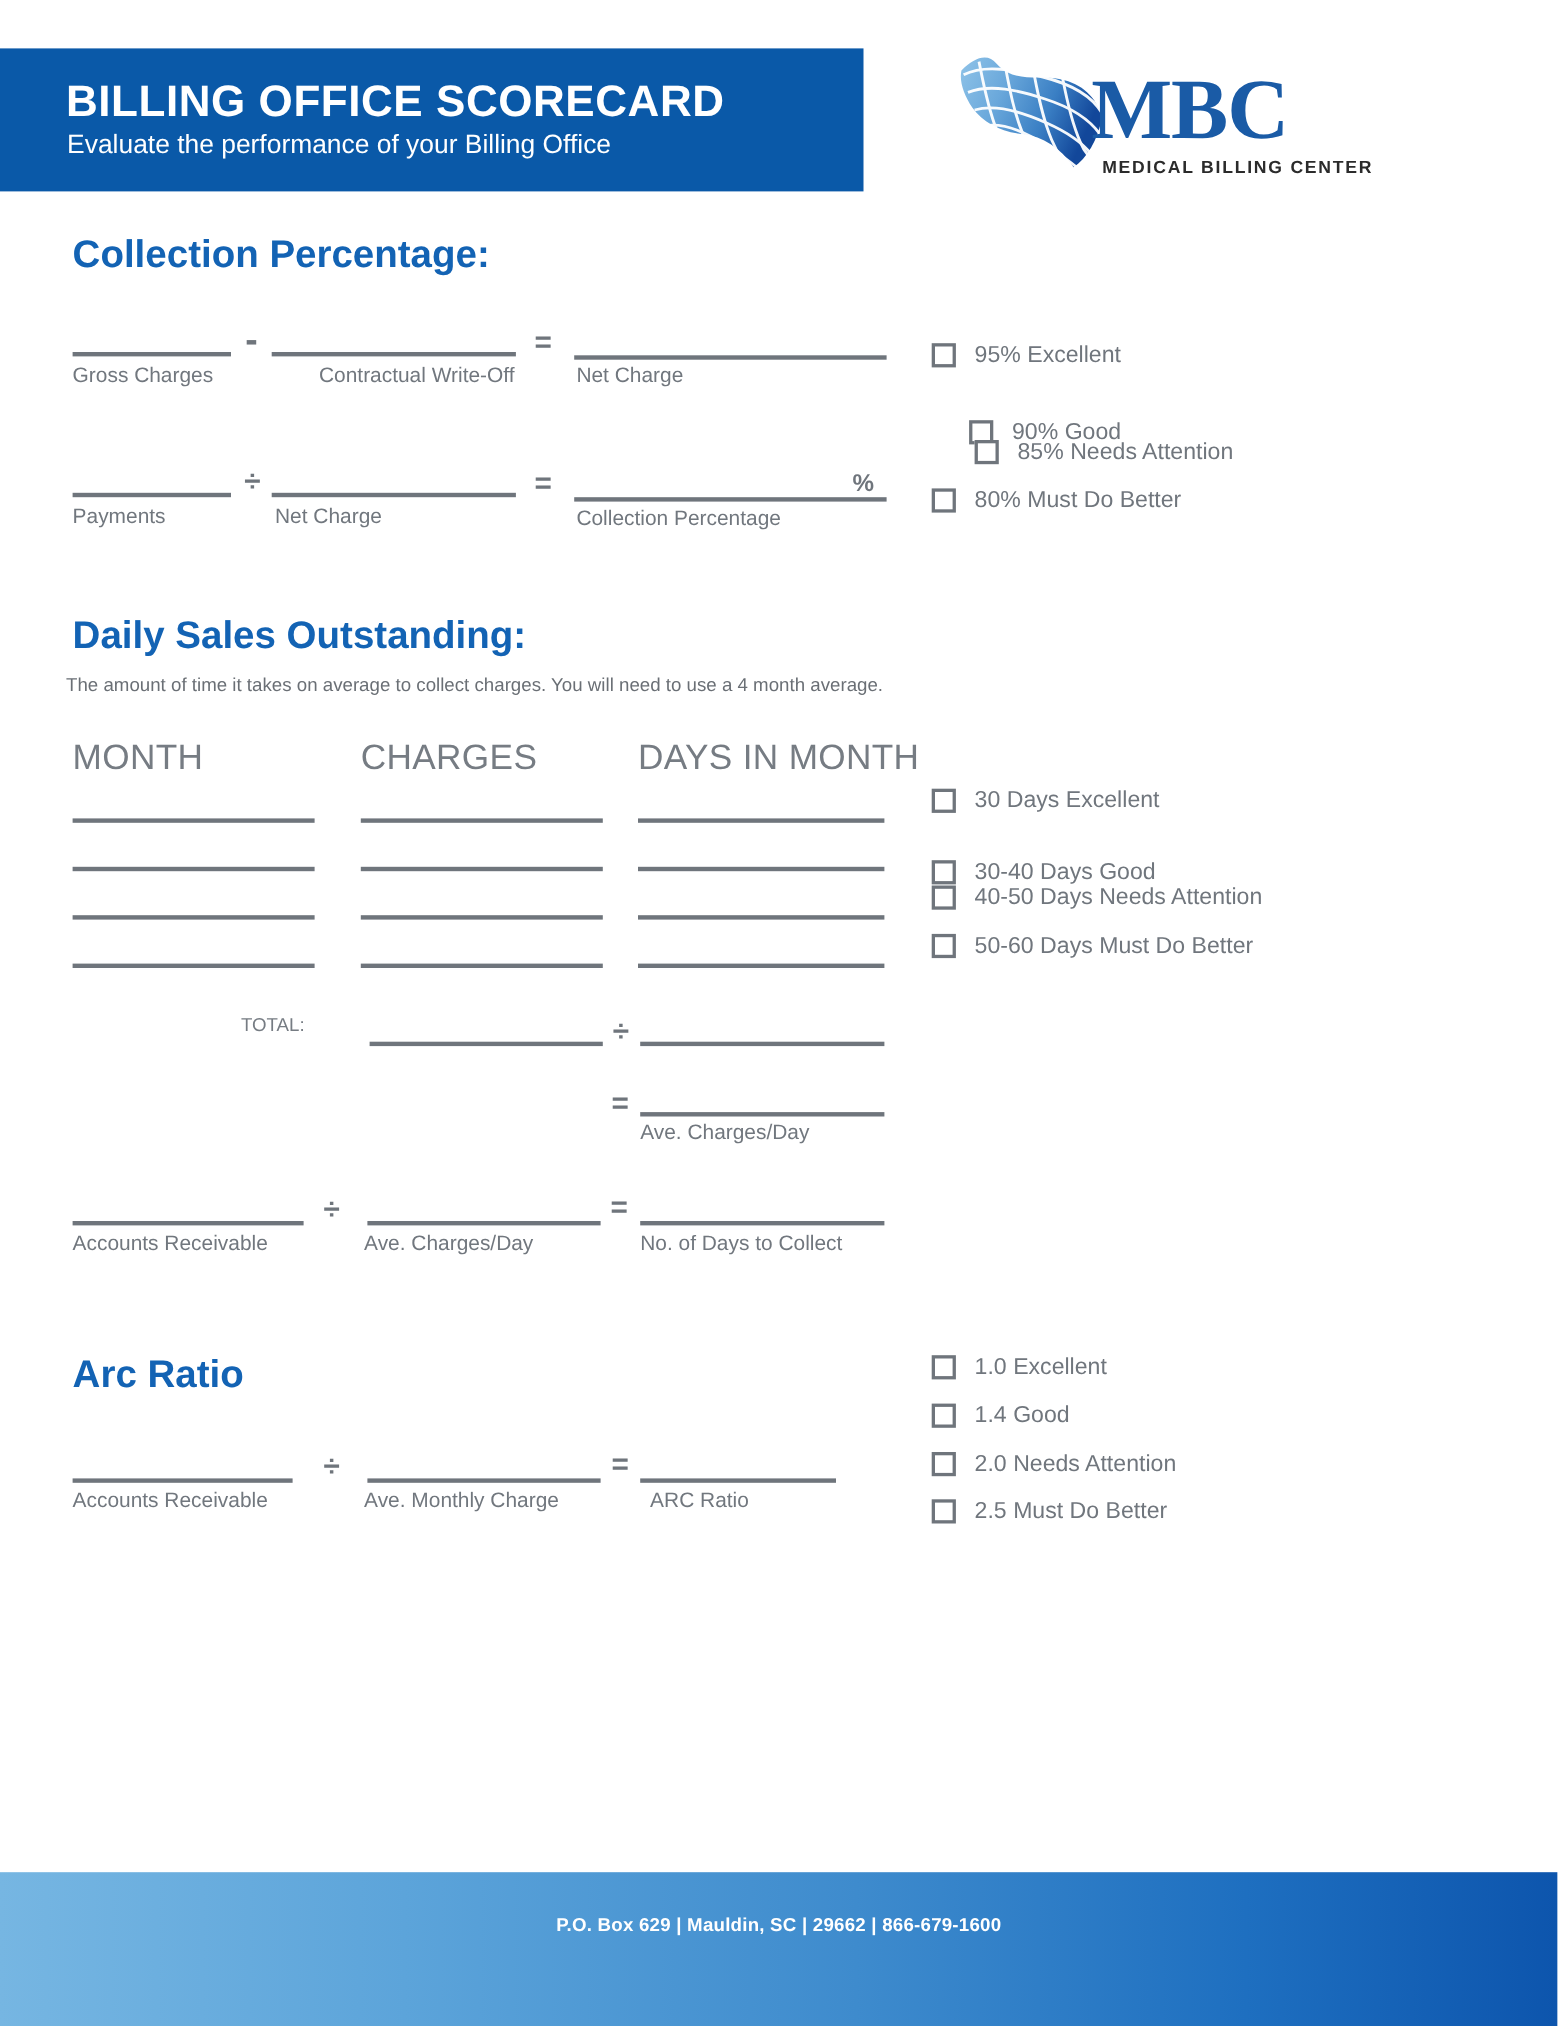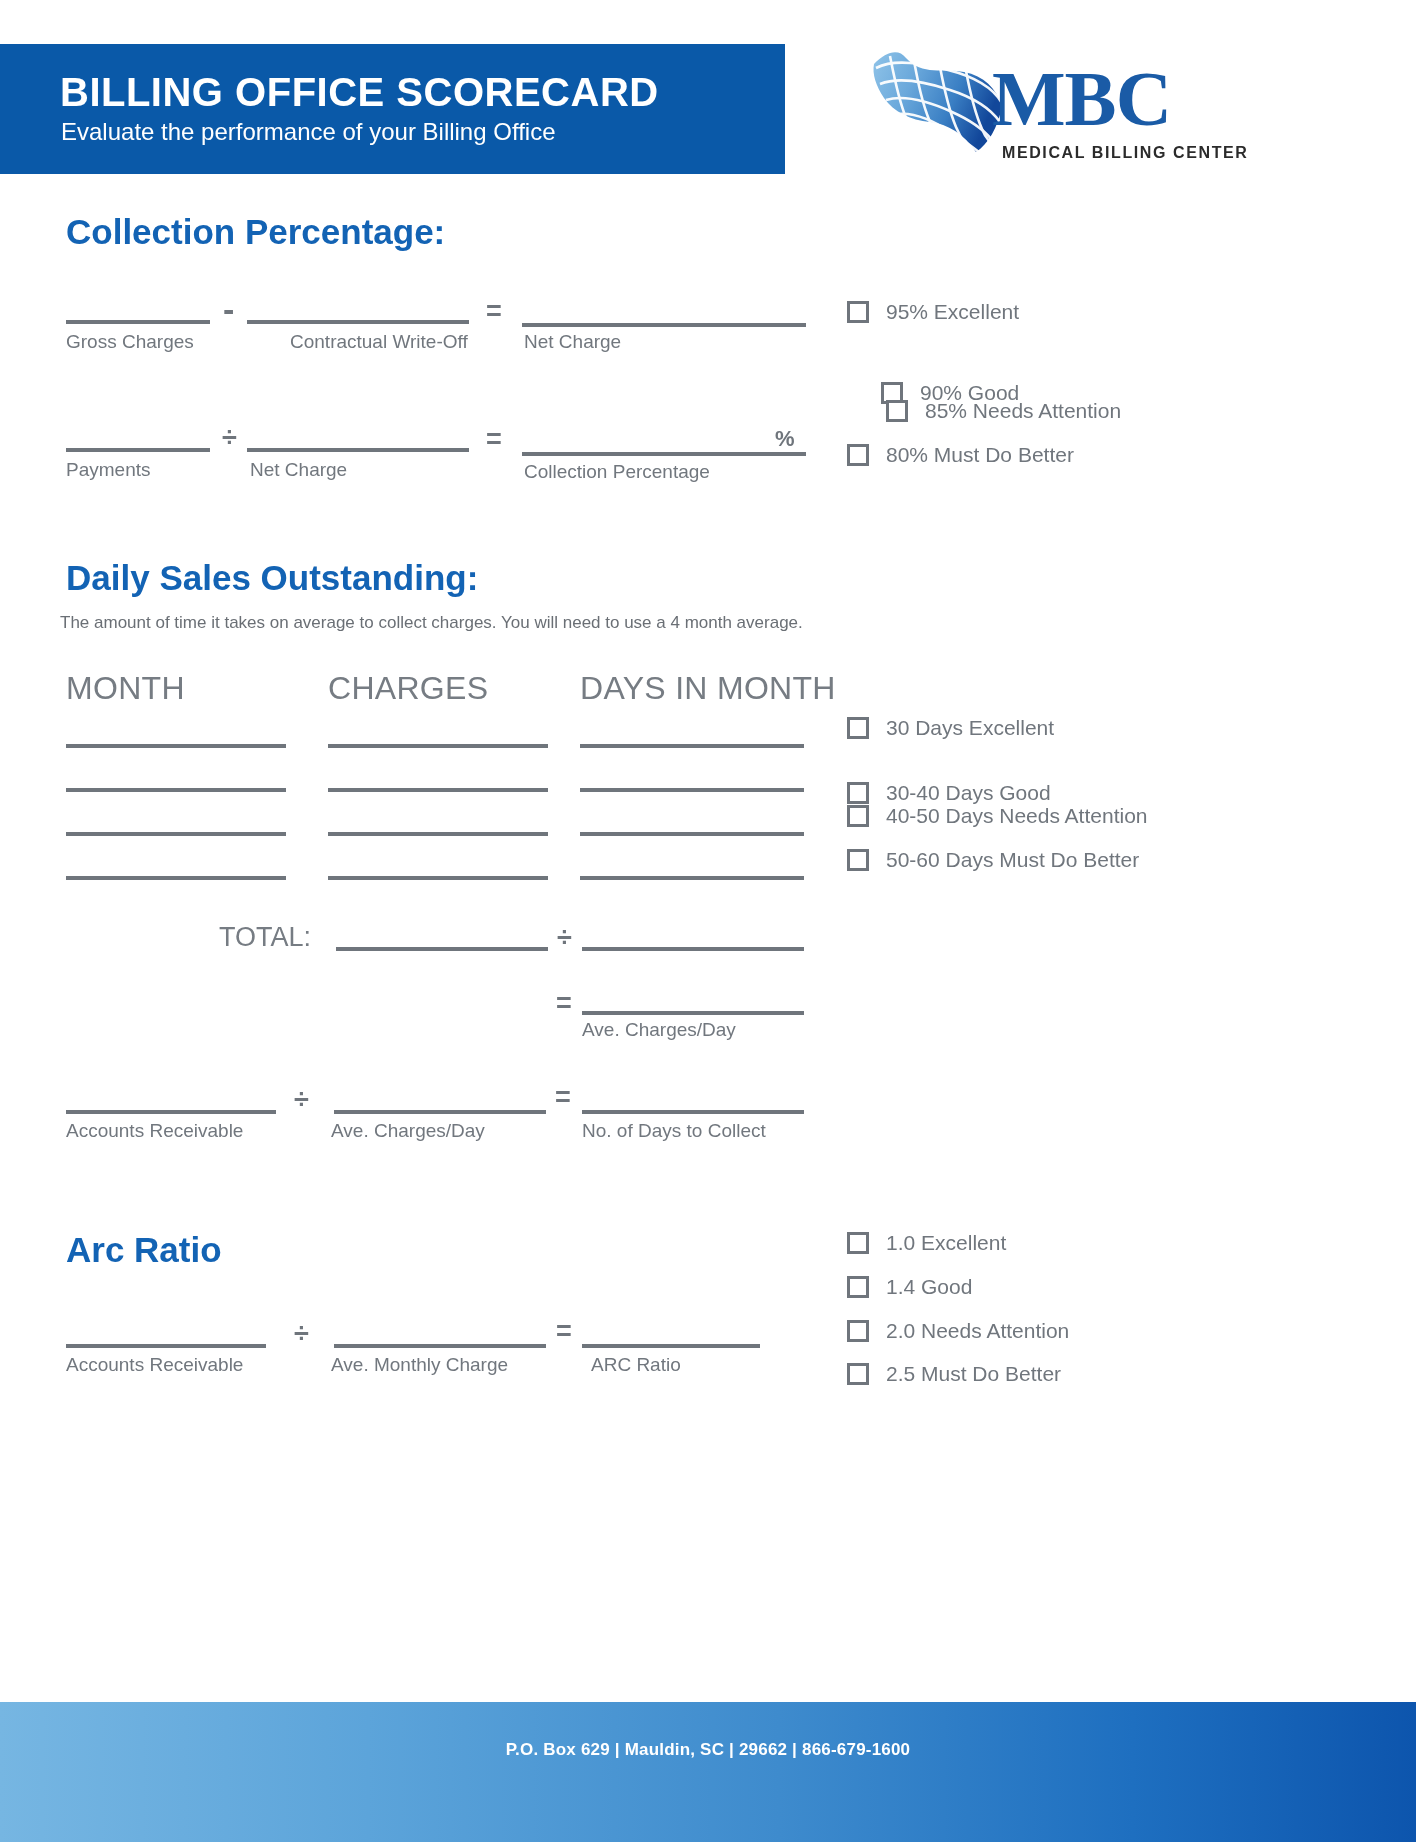--- a/index.html
+++ b/index.html
@@ -127,21 +127,21 @@
   }
   .col-head {
     position: absolute;
     font-size: 32px;
     color: #767c83;
     letter-spacing: 0.3px;
     white-space: nowrap;
   }
   .total-label {
     position: absolute;
-    font-size: 27px;
+    font-size: 17px;
     color: #767c83;
     white-space: nowrap;
   }
 
   
   .cb-row {
     position: absolute;
     display: flex;
     align-items: center;
   }
@@ -227,21 +227,21 @@
 <div class="blank-line" style="left:66px; top:448px; width:144px;"></div>
 <div class="op" style="left:222px; top:424px;">÷</div>
 <div class="blank-line" style="left:247px; top:448px; width:222px;"></div>
 <div class="op" style="left:486px; top:426px;">=</div>
 <div class="blank-line" style="left:522px; top:452px; width:284px;"></div>
 <div class="pct-sign" style="left:775px; top:426px;">%</div>
 <div class="blank-label" style="left:66px; top:459px;">Payments</div>
 <div class="blank-label" style="left:250px; top:459px;">Net Charge</div>
 <div class="blank-label" style="left:524px; top:461px;">Collection Percentage</div>
 
-<div class="cb-row" style="left:847px; top:300px;">
+<div class="cb-row" style="left:847px; top:311px;">
   <span class="cb-box"></span>
   <span class="cb-label">95% Excellent</span>
 </div>
 <div class="cb-row" style="left:881px; top:355px;margin-top:26px;">
   <span class="cb-box"></span>
   <span class="cb-label">90% Good</span>
 </div>
 <div class="cb-row" style="left:886px; top:399px;">
   <span class="cb-box"></span>
   <span class="cb-label">85% Needs Attention</span>

